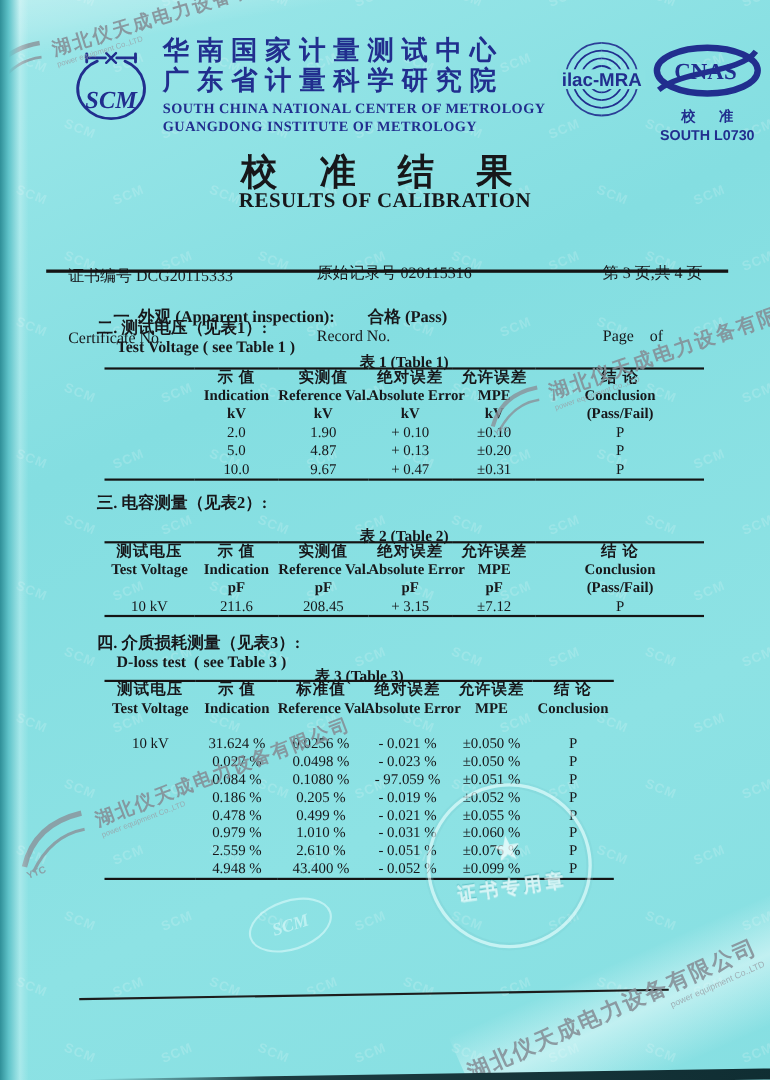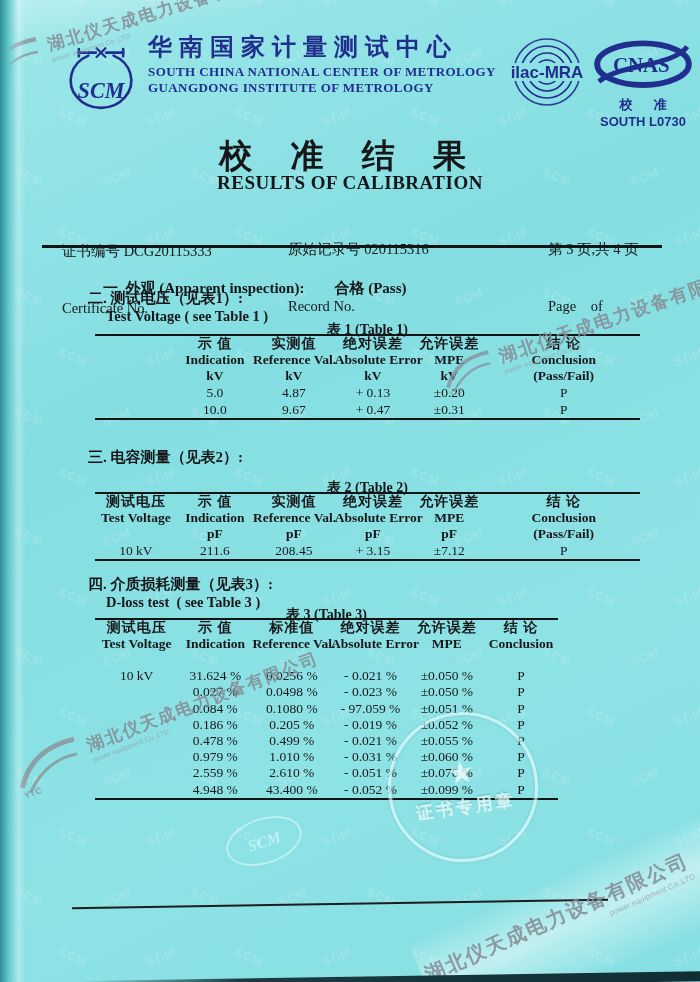--- a/index.html
+++ b/index.html
@@ -242,20 +242,21 @@
         <path d="M20,4 V14 M80,4 V14"></path>
         <path d="M44,3 L56,15 M56,3 L44,15" stroke-width="3"></path>
         <path d="M33,13 A41,37 0 1 0 67,13"></path>
       </g>
       <text x="50" y="70" text-anchor="middle" font-family="Liberation Serif,serif" font-style="italic" font-weight="bold" font-size="30" fill="#212e8e">SCM</text>
     </svg>
   </div>
 
   <div class="abs org-block">
     <div class="org-cn">华南国家计量测试中心</div>
+    <div class="org-cn">广东省计量科学研究院</div>
     <div class="org-en" style="margin-top:3px;">SOUTH CHINA NATIONAL CENTER OF METROLOGY</div>
     <div class="org-en">GUANGDONG INSTITUTE OF METROLOGY</div>
   </div>
 
   <div class="abs" style="left:505px; top:33px; width:84px; height:78px; z-index:2;">
     <svg width="84" height="78" viewBox="0 0 84 78">
       <g stroke="#212e8e" stroke-width="1.6" fill="none">
         <path d="M42,6 a33,33 0 0 1 0,66" opacity="0.9"></path>
         <path d="M42,6 a33,33 0 0 0 0,66" opacity="0.9"></path>
         <path d="M42,13 a26,26 0 0 1 0,52"></path>
@@ -344,20 +345,28 @@
             <th>
               <div>结 论</div>
               <div>Conclusion</div>
               <div>(Pass/Fail)</div>
             </th>
           </tr>
         </thead>
         <tbody>
           <tr>
             <td></td>
+            <td>2.0</td>
+            <td>1.90</td>
+            <td>+ 0.10</td>
+            <td>±0.10</td>
+            <td>P</td>
+          </tr>
+          <tr>
+            <td></td>
             <td>5.0</td>
             <td>4.87</td>
             <td>+ 0.13</td>
             <td>±0.20</td>
             <td>P</td>
           </tr>
           <tr>
             <td></td>
             <td>10.0</td>
             <td>9.67</td>

